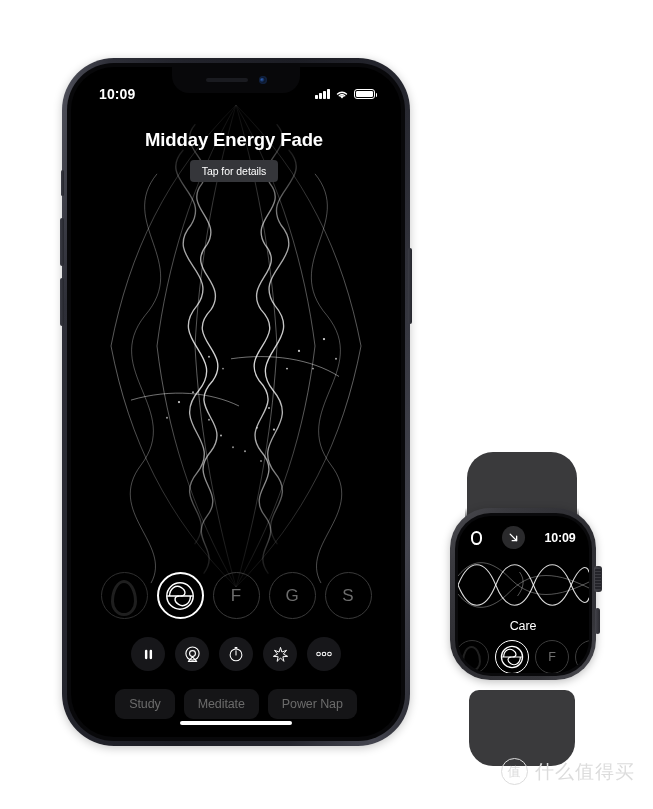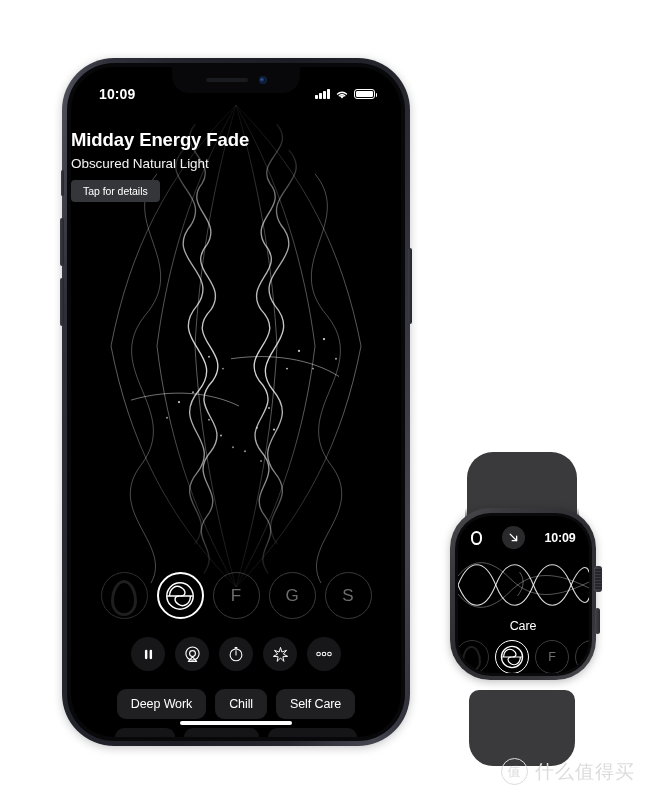--- a/index.html
+++ b/index.html
@@ -71,21 +71,21 @@
   .bars i:nth-child(2){height:6px;}
   .bars i:nth-child(3){height:8px;}
   .bars i:nth-child(4){height:10px;}
   .batt{width:21px;height:10.5px;border:1.3px solid #fff;border-radius:3px;
     position:relative;box-sizing:border-box;padding:1px;}
   .batt::after{content:"";position:absolute;right:-3.2px;top:3px;width:1.6px;height:4px;
     background:#fff;border-radius:0 1.5px 1.5px 0;}
   .batt span{display:block;height:100%;width:100%;background:#fff;border-radius:1.2px;}
 
   
-  .head{position:absolute;left:0;right:4px;top:62px;z-index:20;color:#fff;}
+  .head{position:absolute;left:0;right:4px;top:62px;z-index:20;text-align:center;color:#fff;}
   .head h1{margin:0;font-size:18.5px;font-weight:bold;letter-spacing:-.1px;}
   .head h2{margin:5px 0 0;font-size:13.5px;font-weight:normal;color:#f2f2f2;letter-spacing:-.05px;}
   .tap-pill{
     display:inline-block;margin-top:9px;
     background:#35363a;color:#fff;
     font-size:10.5px;padding:5px 12px;border-radius:4px;
     letter-spacing:-.05px;
   }
 
   
@@ -349,21 +349,20 @@
           </div>
         </div>
 
         <div class="notch">
           <span class="speaker"></span>
           <span class="cam"></span>
         </div>
 
         <div class="head">
           <h1>Midday Energy Fade</h1>
-          <h2>Obscured Natural Light</h2>
           <div class="tap-pill">Tap for details</div>
         </div>
 
         <div class="modes">
           <div class="mode dim-o"></div>
           <div class="mode active">
             <svg width="30" height="30" viewBox="0 0 30 30" aria-hidden="true">
               <circle cx="15" cy="15" r="13.2" fill="none" stroke="#fff" stroke-width="1.5"></circle>
               <line x1="2.2" y1="15" x2="27.8" y2="15" stroke="#fff" stroke-width="1.4"></line>
               <path d="M4.6 15 C 4.6 7.2, 11 3.2, 16.4 6.6 C 21.4 9.8, 21.2 15, 15.4 15" fill="none" stroke="#fff" stroke-width="1.4"></path>
@@ -406,25 +405,20 @@
           <div class="ctrl">
             <svg width="20" height="8" viewBox="0 0 22 8" aria-hidden="true">
               <circle cx="5" cy="4" r="2" fill="none" stroke="#fff" stroke-width="1.15"></circle>
               <circle cx="11" cy="4" r="2" fill="none" stroke="#fff" stroke-width="1.15"></circle>
               <circle cx="17" cy="4" r="2" fill="none" stroke="#fff" stroke-width="1.15"></circle>
             </svg>
           </div>
         </div>
 
         <div class="pills">
-          <div class="pill-row">
-            <span class="pill">Deep Work</span>
-            <span class="pill">Chill</span>
-            <span class="pill">Self Care</span>
-          </div>
           <div class="pill-row">
             <span class="pill faded">Study</span>
             <span class="pill faded">Meditate</span>
             <span class="pill faded">Power Nap</span>
           </div>
         </div>
 
         <div class="home-ind"></div>
       </div>
     </div>

